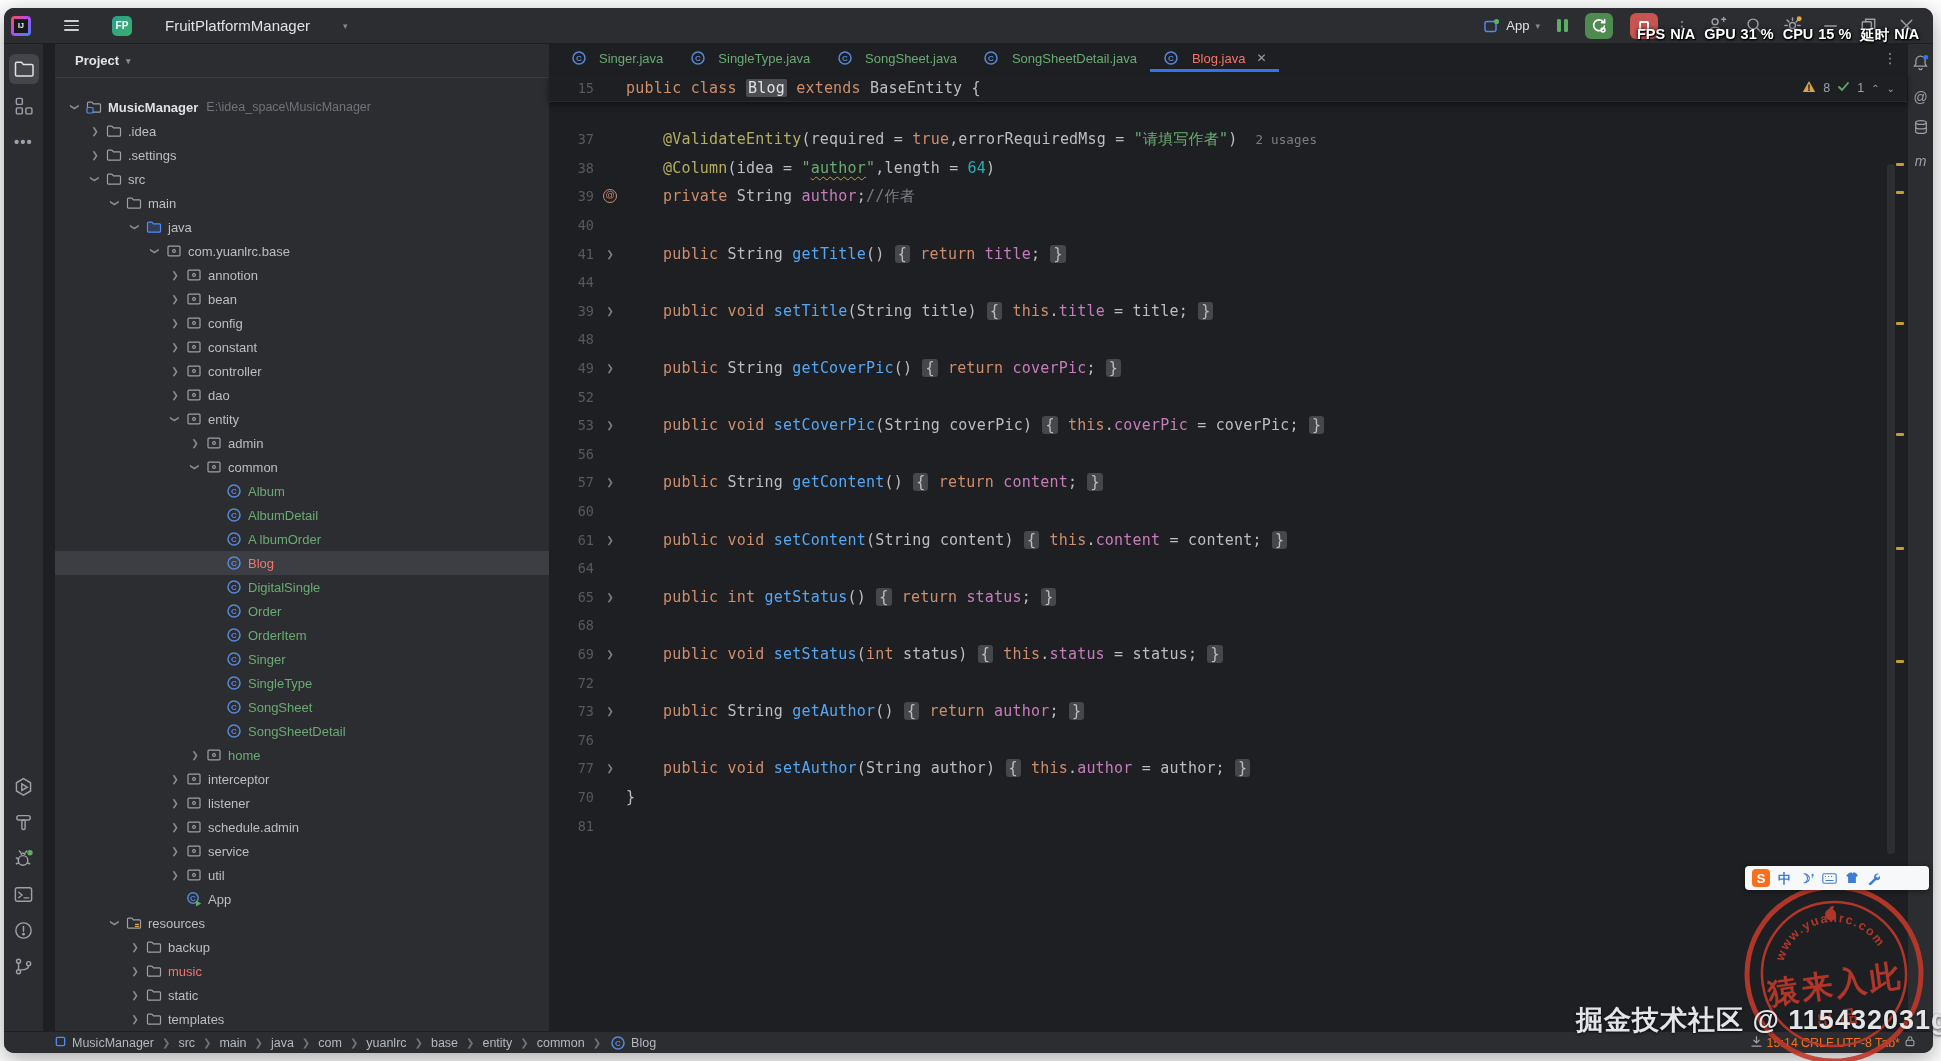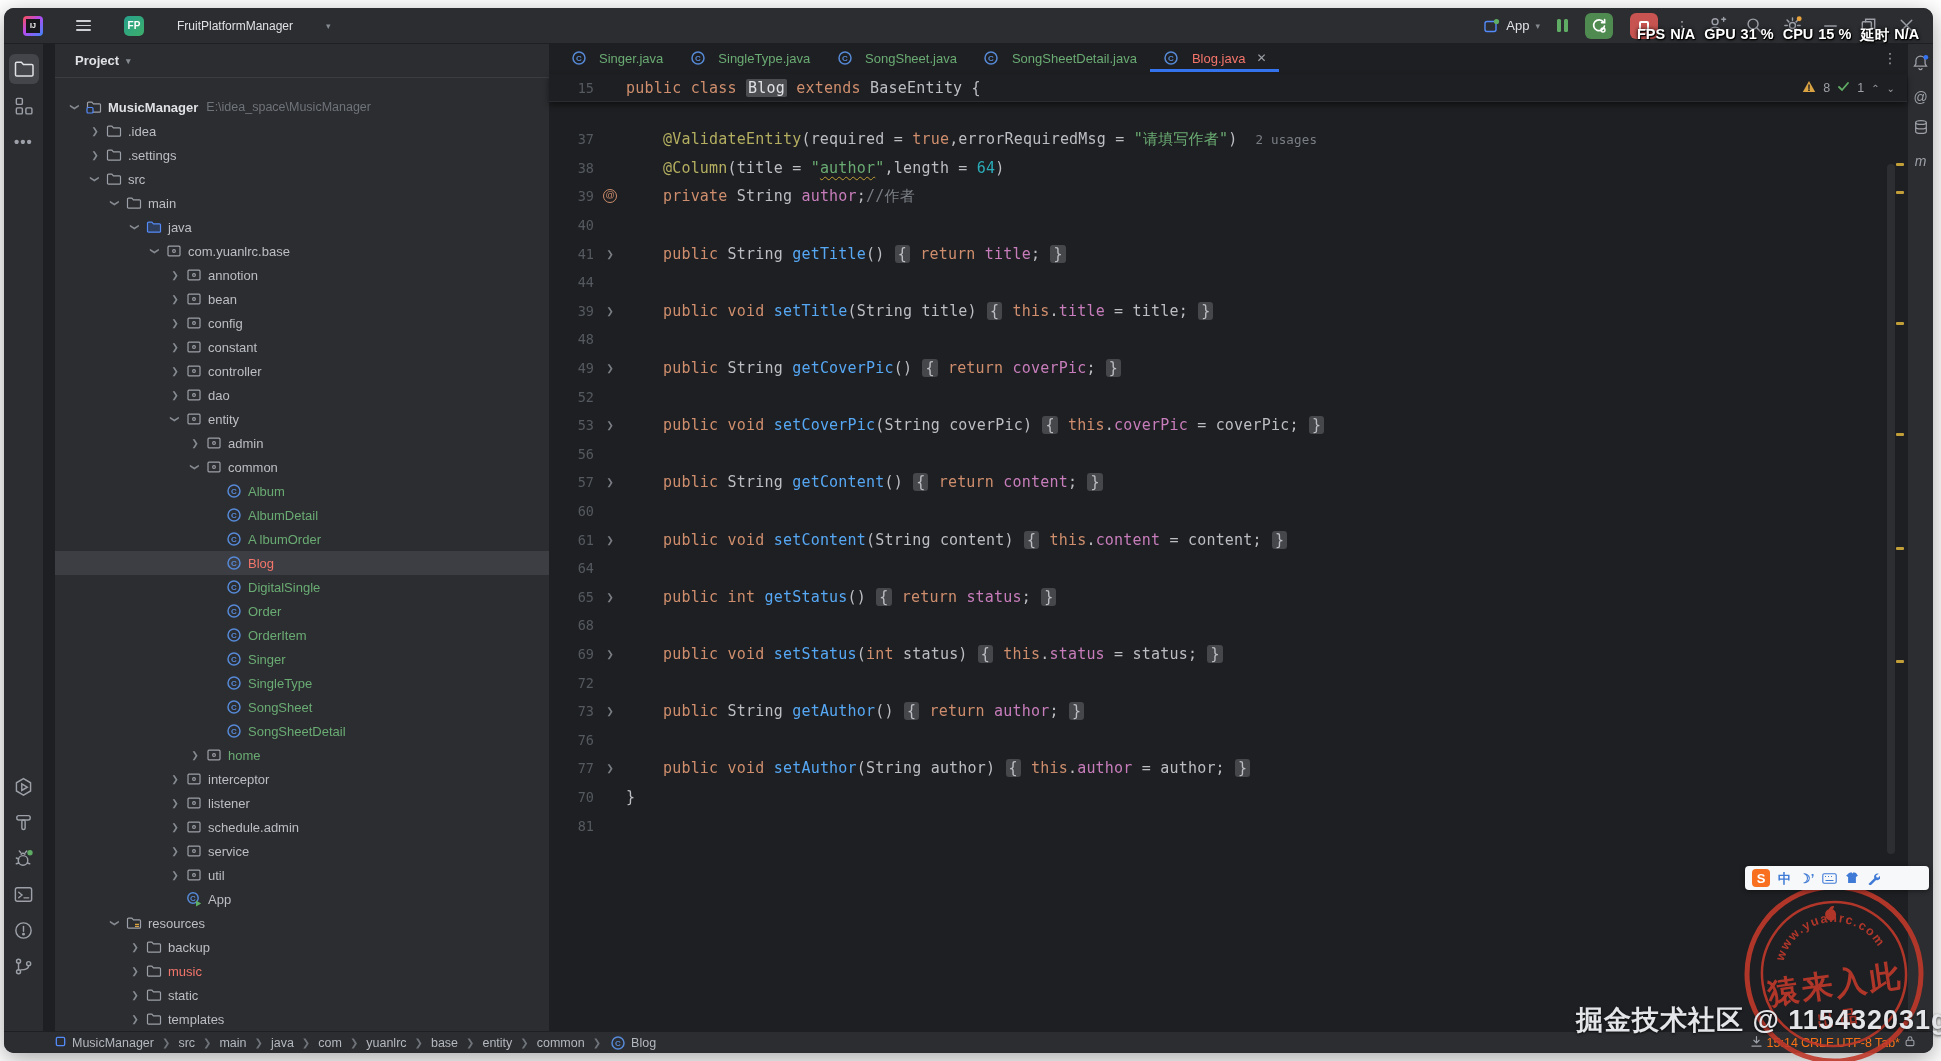--- a/index.html
+++ b/index.html
@@ -5,32 +5,32 @@
   * { margin:0; padding:0; box-sizing:border-box; }
   html,body { width:1941px; height:1061px; background:#ffffff; overflow:hidden;
               font-family:"Liberation Sans", sans-serif; }
   .window { position:absolute; left:4px; top:8px; width:1929px; height:1045px;
             background:#1e1f22; border-radius:10px; overflow:hidden;
             box-shadow:0 6px 24px rgba(0,0,0,.35); }
 
   
   .titlebar { position:absolute; top:0; left:0; right:0; height:36px; background:#2b2d30;
               border-bottom:1px solid #1e1f22; display:flex; align-items:center; z-index:10; }
-  .tb-left { display:flex; align-items:center; gap:33px; padding-left:19px; }
+  .tb-left { display:flex; align-items:center; gap:33px; padding-left:7px; }
   .ij-logo { width:20px; height:20px; border-radius:4px;
              background:linear-gradient(135deg,#fc4f4f 0%,#b44bf0 45%,#3b86f7 100%);
              display:flex; align-items:center; justify-content:center; }
   .ij-inner { width:14px; height:14px; background:#17181b; display:flex; align-items:center;
               justify-content:center; color:#fff; font-size:7px; font-weight:bold; }
   .burger { display:flex; flex-direction:column; gap:3px; }
   .burger span { width:15px; height:1.8px; background:#ced0d6; border-radius:1px; }
   .fp-badge { width:20px; height:20px; border-radius:5px; color:#fff; font-weight:bold; font-size:10px;
               background:linear-gradient(135deg,#27a08b,#3dae6b);
               display:flex; align-items:center; justify-content:center; }
-  .proj-name { color:#dfe1e5; font-size:12px; }
+  .proj-name { color:#dfe1e5; font-size:15px; }
   .chev-sm { color:#868a91; font-size:9px; }
   .tb-right { margin-left:auto; display:flex; align-items:center; gap:17px; padding-right:16px; }
   .run-widget { display:flex; align-items:center; gap:6px; color:#dfe1e5; font-size:13px; }
   .pause-bars { display:flex; gap:3px; }
   .pause-bars i { width:4px; height:13px; background:#5fad65; border-radius:1.5px; }
   .btn-rerun { width:28px; height:26px; border-radius:6px; background:#4f8a51;
                display:flex; align-items:center; justify-content:center; }
   .btn-stop { width:28px; height:26px; border-radius:6px; background:#c75450;
               display:flex; align-items:center; justify-content:center; }
   .stop-sq { width:10px; height:10px; border:2px solid #fff; border-radius:2px; }
@@ -744,21 +744,21 @@
     </div>
     <div class="code" id="code">
         <div class="crow">
           <span class="lnum">37</span>
           <span class="gut"></span>
           <span class="ctext"><span class="tk-t">    </span><span class="tk-ann">@ValidateEntity</span><span class="tk-t">(required = </span><span class="tk-kw">true</span><span class="tk-t">,errorRequiredMsg = </span><span class="tk-str">"请填写作者"</span><span class="tk-t">)</span><span class="tk-inlay">2 usages</span></span>
         </div>
         <div class="crow">
           <span class="lnum">38</span>
           <span class="gut"></span>
-          <span class="ctext"><span class="tk-t">    </span><span class="tk-ann">@Column</span><span class="tk-t">(title = </span><span class="tk-str">"</span><span class="tk-stru">author</span><span class="tk-str">"</span><span class="tk-t">,length = </span><span class="tk-num">64</span><span class="tk-t">)</span></span>
+          <span class="ctext"><span class="tk-t">    </span><span class="tk-ann">@Column</span><span class="tk-t">(idea = </span><span class="tk-str">"</span><span class="tk-stru">author</span><span class="tk-str">"</span><span class="tk-t">,length = </span><span class="tk-num">64</span><span class="tk-t">)</span></span>
         </div>
         <div class="crow">
           <span class="lnum">39</span>
           <span class="gut">
             <span class="ann-mark">@</span>
           </span>
           <span class="ctext"><span class="tk-t">    </span><span class="tk-kw">private</span><span class="tk-t"> String </span><span class="tk-fld">author</span><span class="tk-t">;</span><span class="tk-cmt">//作者</span></span>
         </div>
         <div class="crow">
           <span class="lnum">40</span>

